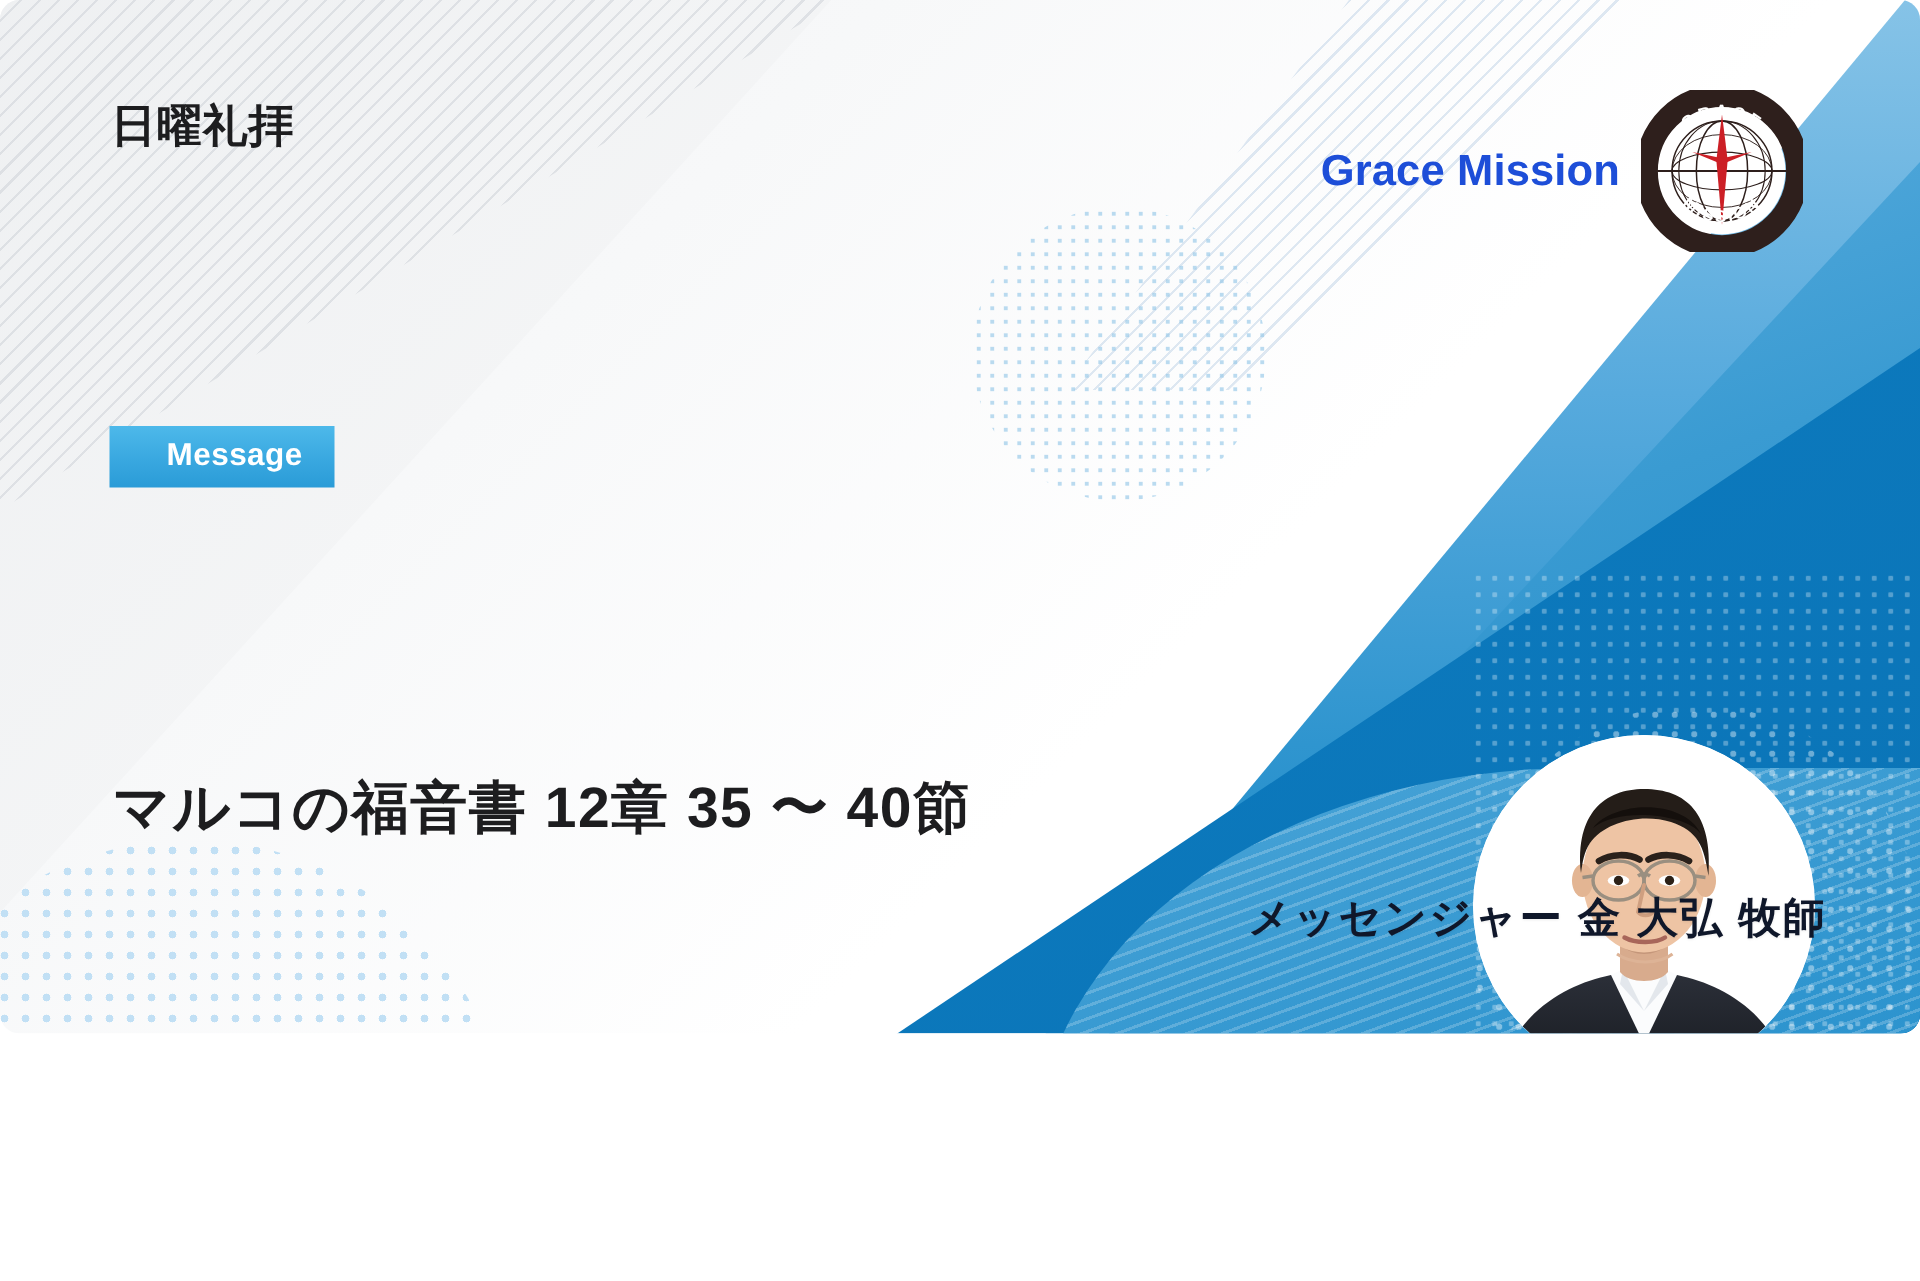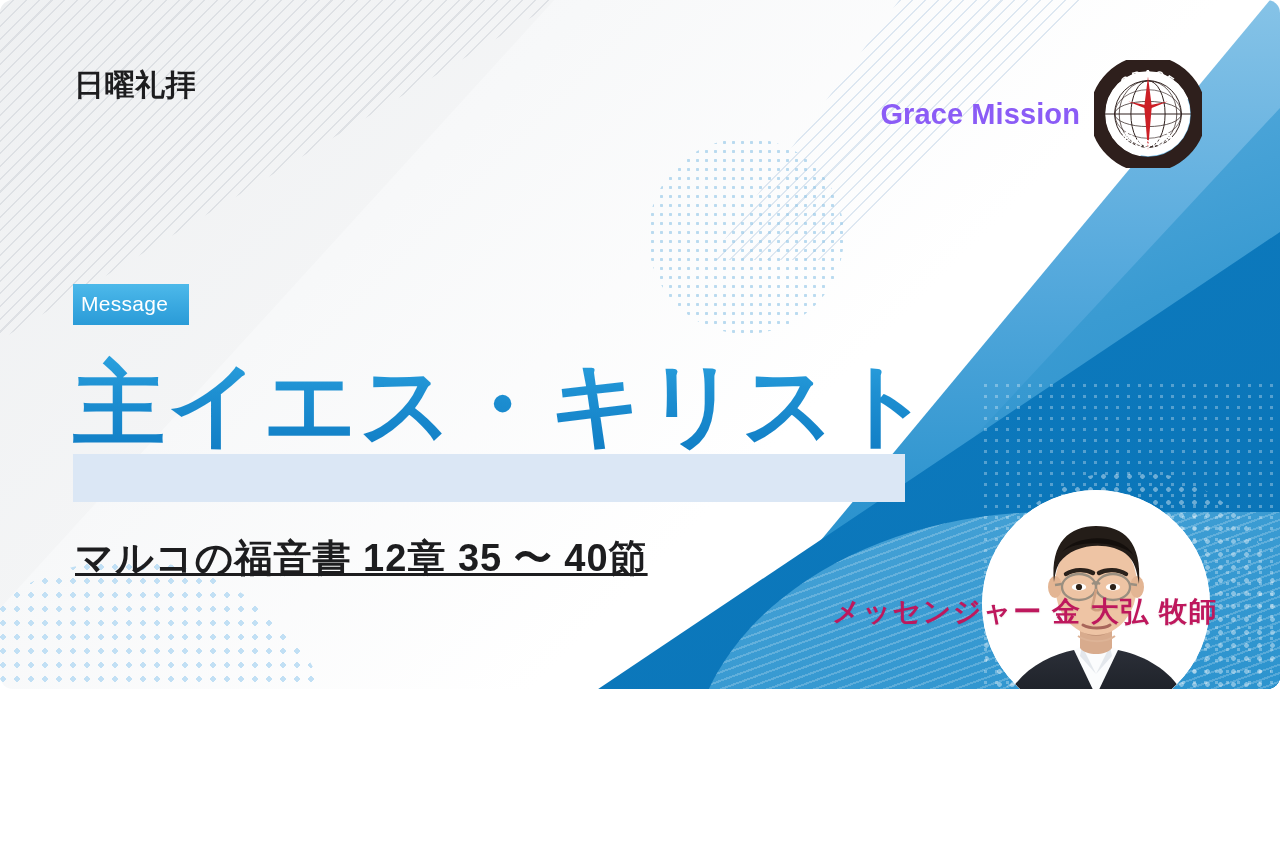--- a/index.html
+++ b/index.html
@@ -128,34 +128,34 @@
     font-weight:700;
     letter-spacing:.5px;
   }
   .header-left div{white-space:nowrap;}
 
   .brand{
     position:absolute;right:78px;top:60px;
     display:flex;align-items:center;gap:14px;
   }
   .brand-text{
-    text-align:left;color:#8b5cf6;line-height:1.34;
+    text-align:left;color:#1d4ed8;line-height:1.34;
   }
   .brand-en{font-size:29px;font-weight:700;letter-spacing:.1px;}
   .brand-jp{font-size:28px;font-weight:700;letter-spacing:.5px;}
   .brand-logo{width:108px;height:108px;display:block;}
 
   
   .badge{
     position:absolute;left:73px;top:284px;
-    padding:9px 21px 11px 8px;
+    padding:9px 21px 11px 38px;
     background:linear-gradient(180deg,#4db9ea 0%,#39a8e0 55%,#2a9bd7 100%);
     color:#ffffff;
     font-size:21px;
-    font-weight:400;
+    font-weight:700;
     letter-spacing:.3px;
     line-height:1;
   }
 
   
   .title-wrap{
     position:absolute;left:73px;top:350px;
   }
   .title-hl{
     position:absolute;left:0;top:104px;width:832px;height:48px;
@@ -169,42 +169,41 @@
     letter-spacing:2px;
     white-space:nowrap;
     background:linear-gradient(180deg,#2ca3e0 0%,#1e90d2 38%,#0f7cc4 100%);
     -webkit-background-clip:text;background-clip:text;
     color:transparent;
     -webkit-text-fill-color:transparent;
   }
 
   
   .verse{
-    position:absolute;left:75px;top:533px;
+    position:absolute;left:75px;top:513px;
     font-size:38px;
     font-weight:700;
     color:#1d1d1f;
     letter-spacing:1px;
     white-space:nowrap;
-    text-decoration:underline;
   }
 
   
   .portrait{
     position:absolute;left:982px;top:490px;
     width:228px;height:228px;border-radius:50%;
     background:#ffffff;
     overflow:hidden;
   }
   .portrait svg{display:block;width:228px;height:228px;}
 
   
   .messenger{
     position:absolute;right:62px;bottom:58px;
-    color:#be185d;
+    color:#0f172a;
     font-size:28px;
     font-weight:700;
     letter-spacing:1.5px;
     white-space:nowrap;
     text-shadow:0 1px 2px rgba(0,0,0,.08);
     text-align:center;
   }
 </style>
 </head>
 <body>
@@ -261,24 +260,20 @@
         </text>
         <text font-family="'Liberation Sans',sans-serif" font-size="12.5" font-weight="700" fill="#ffffff" letter-spacing="2">
           <textPath href="#arcBot" startOffset="50%" text-anchor="middle">MISSION</textPath>
         </text>
       </svg>
     </span>
   </div>
 
   <div class="badge">Message</div>
 
-  <div class="title-wrap">
-    <div class="title-hl"></div>
-    <div class="title">主イエス・キリスト</div>
-  </div>
 
   <div class="verse">マルコの福音書 12章 35 〜 40節</div>
 
   <div class="portrait">
     <svg viewBox="0 0 228 228" xmlns="http://www.w3.org/2000/svg">
       <defs>
         <clipPath id="pclip">
             <circle cx="114" cy="114" r="114"></circle>
           </clipPath>
         <linearGradient id="suitg" x1="0" y1="0" x2="0" y2="1">

